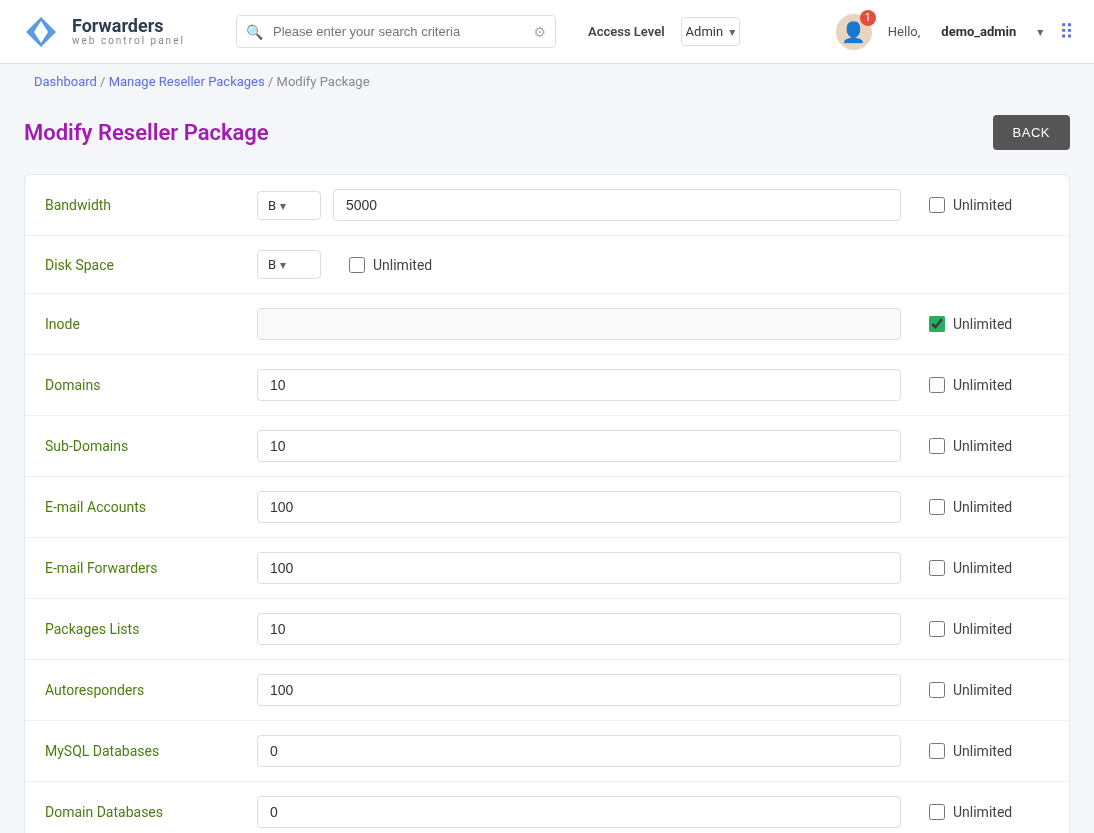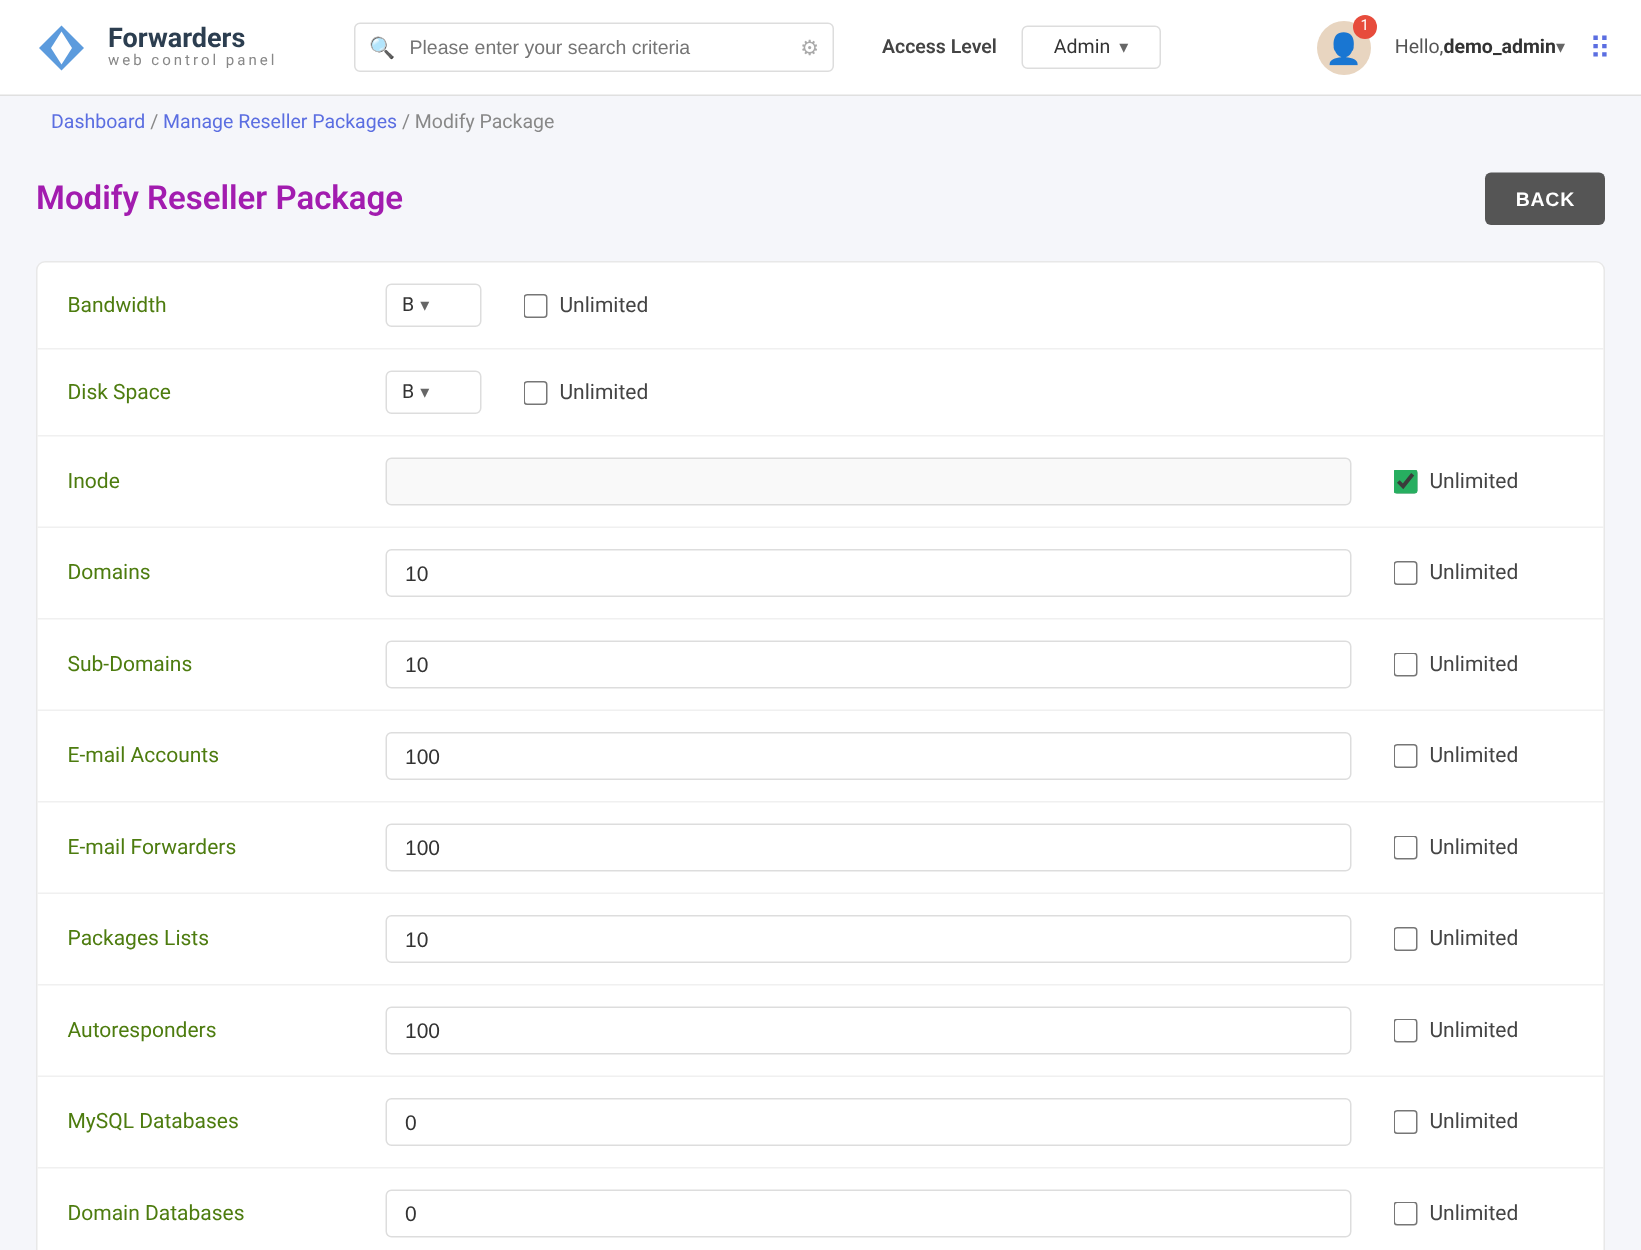--- a/index.html
+++ b/index.html
@@ -65,21 +65,21 @@
       font-weight: 600;
       color: #444;
       margin-left: 16px;
     }
 
     .admin-dropdown {
       display: flex;
       align-items: center;
       border: 1px solid #ddd;
       border-radius: 4px;
-      padding: 6px 21px;
+      padding: 6px 4px;
       cursor: pointer;
       gap: 6px;
       background: #fff;
     }
     .admin-dropdown span { font-size: 13px; }
 
     .header-right {
       margin-left: auto;
       display: flex;
       align-items: center;
@@ -112,21 +112,21 @@
       font-size: 10px;
       display: flex;
       align-items: center;
       justify-content: center;
     }
     .hello-text {
       font-size: 13px;
       color: #555;
       display: flex;
       align-items: center;
-      gap: 0;
+      gap: 21px;
       cursor: pointer;
     }
     .hello-text strong { color: #333; }
     .grid-icon-btn {
       cursor: pointer;
       color: #5b6ee1;
       font-size: 20px;
     }
 
     
@@ -154,21 +154,21 @@
       font-weight: 600;
       color: #a21caf;
     }
     .back-btn {
       background: #555;
       color: #fff;
       border: none;
       padding: 10px 20px;
       border-radius: 4px;
       font-size: 13px;
-      font-weight: 700;
+      font-weight: 400;
       cursor: pointer;
       letter-spacing: 0.5px;
     }
 
     
     .form-container {
       background: #fff;
       border-radius: 6px;
       border: 1px solid #e8e8e8;
     }
@@ -290,20 +290,21 @@
   </div>
 
   <div class="form-container" id="form-rows-container">
 
   <div class="form-row">
         <span class="form-label">Bandwidth</span>
         <div class="unit-select">
           <span>B</span>
           <span class="chevron-down"></span>
         </div>
+        <input type="text" class="field-input" value="5000" style="">
         <div class="unlimited-wrap">
           <input type="checkbox" class="unlimited-checkbox" style="">
           <span class="unlimited-label">Unlimited</span>
         </div>
       </div>
       <div class="form-row">
         <span class="form-label">Disk Space</span>
         <div class="unit-select">
           <span>B</span>
           <span class="chevron-down"></span>

